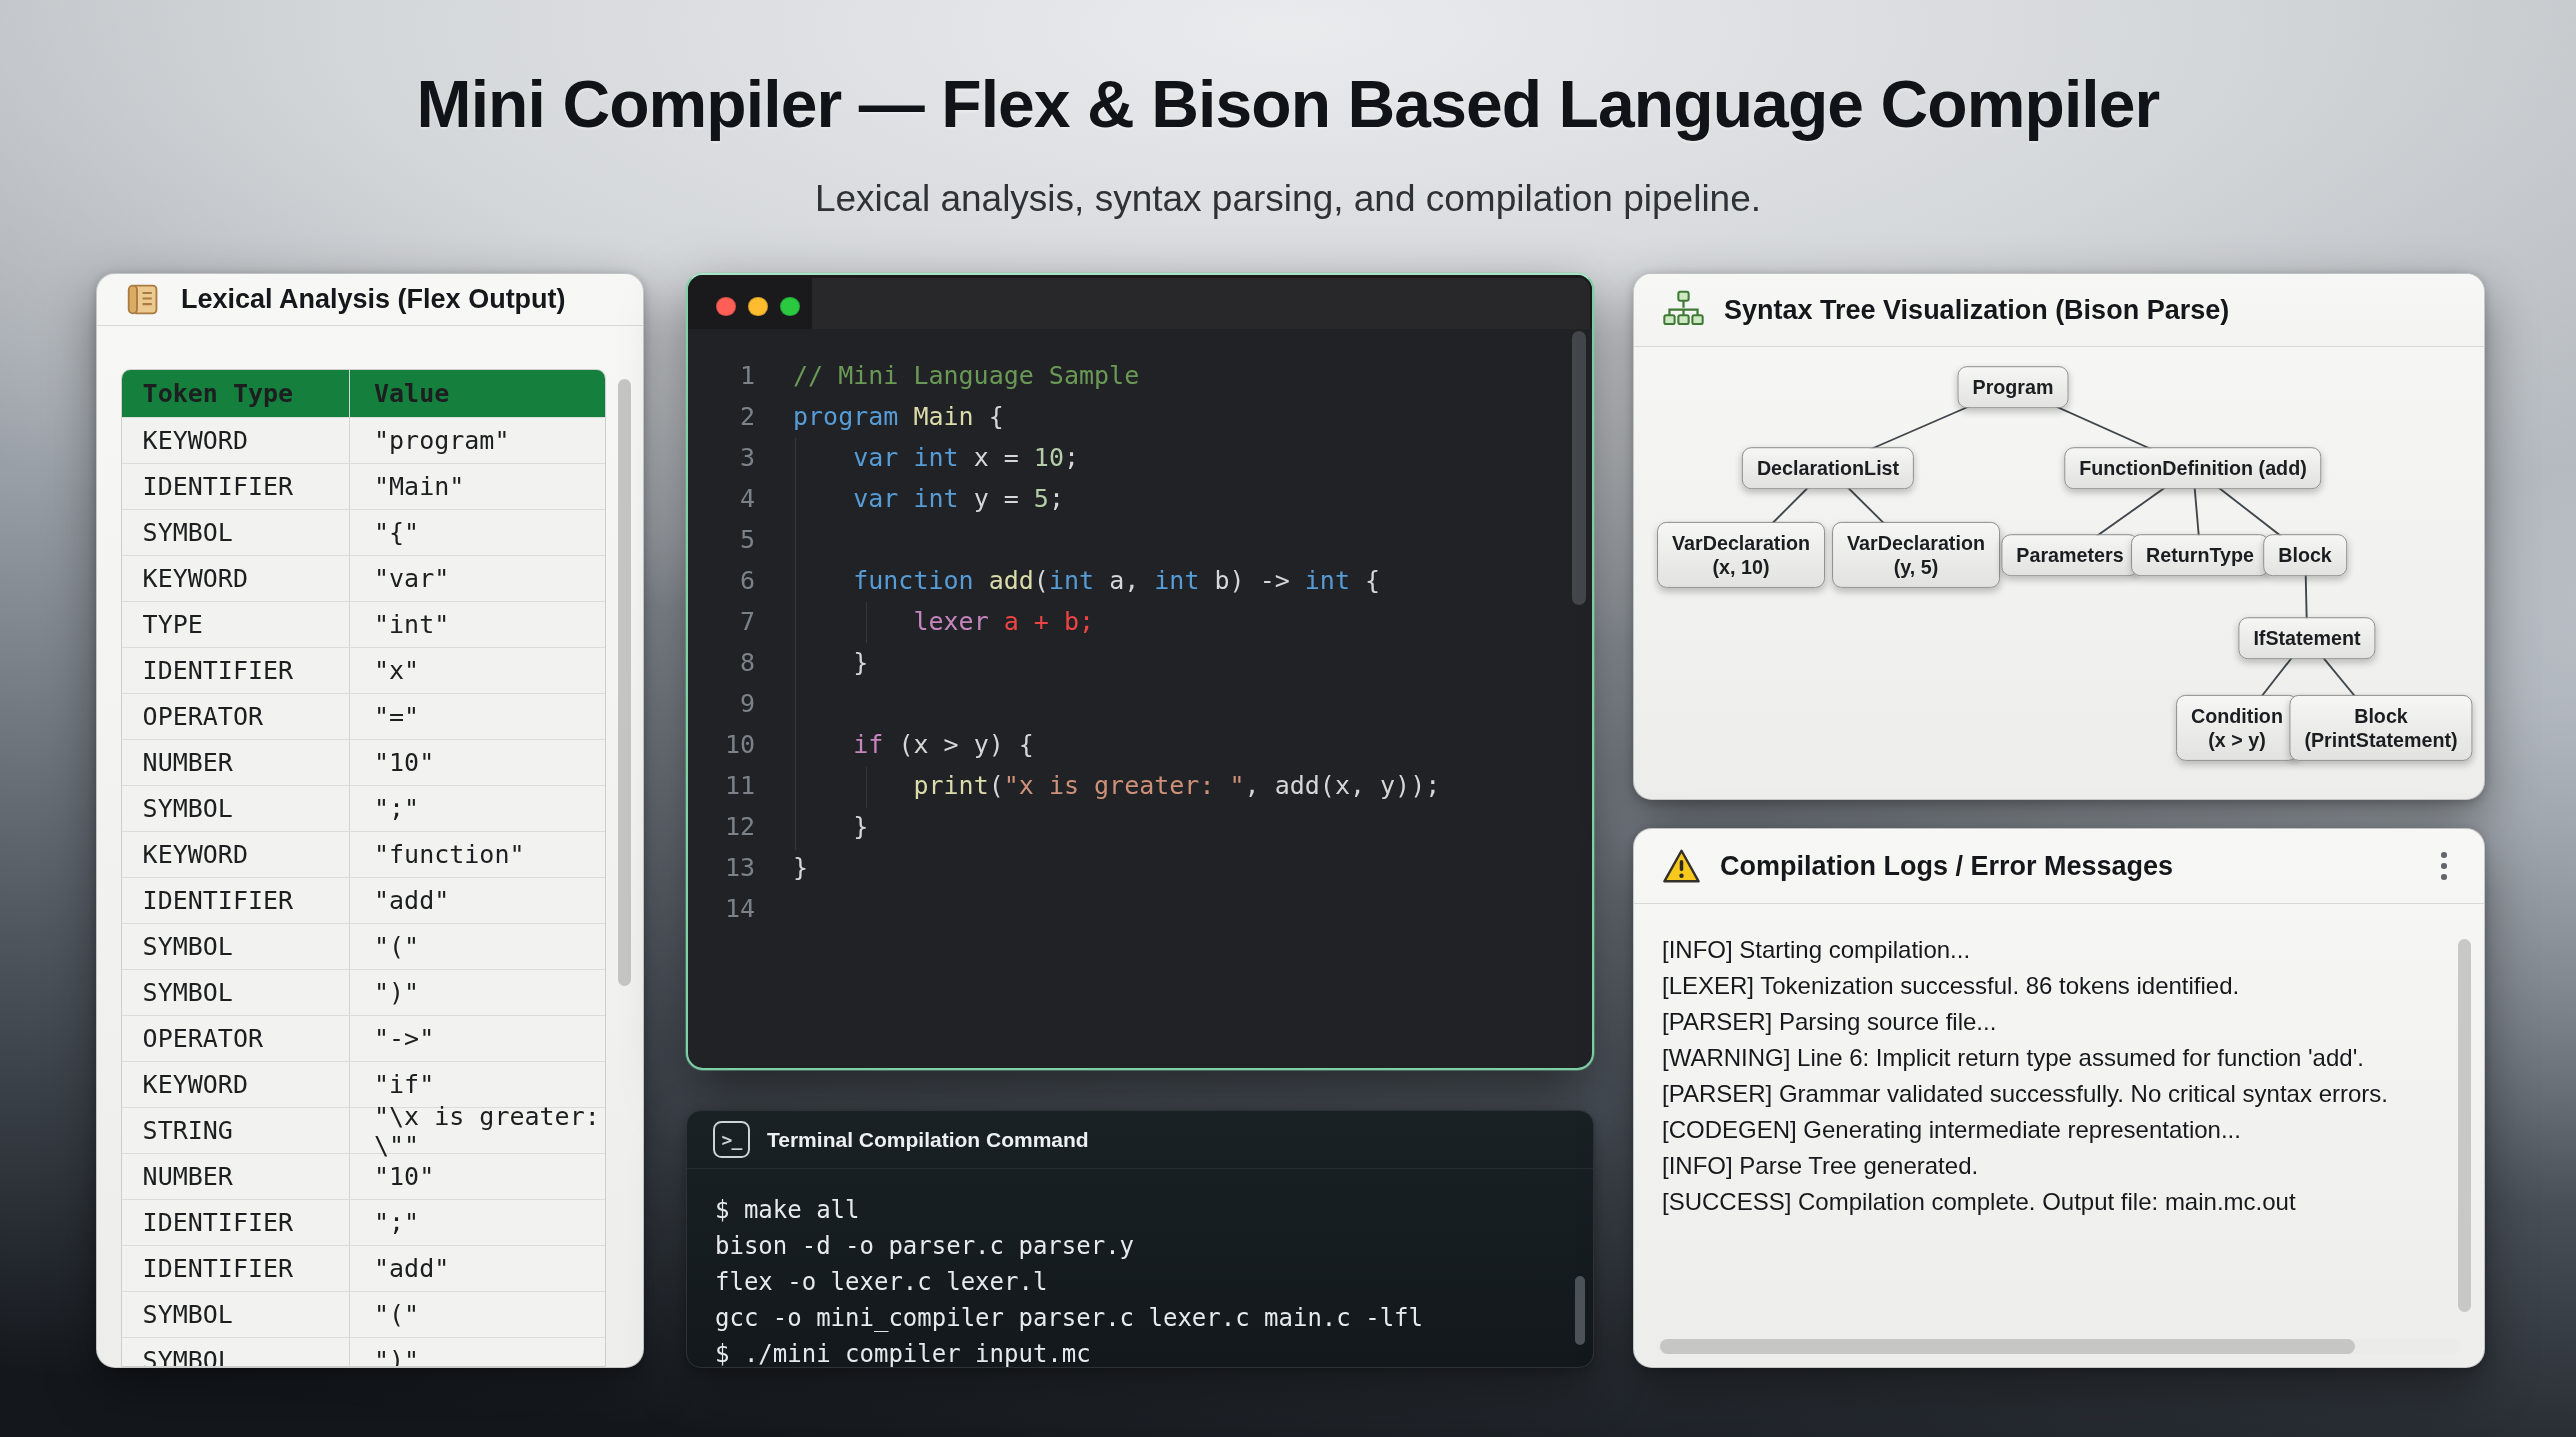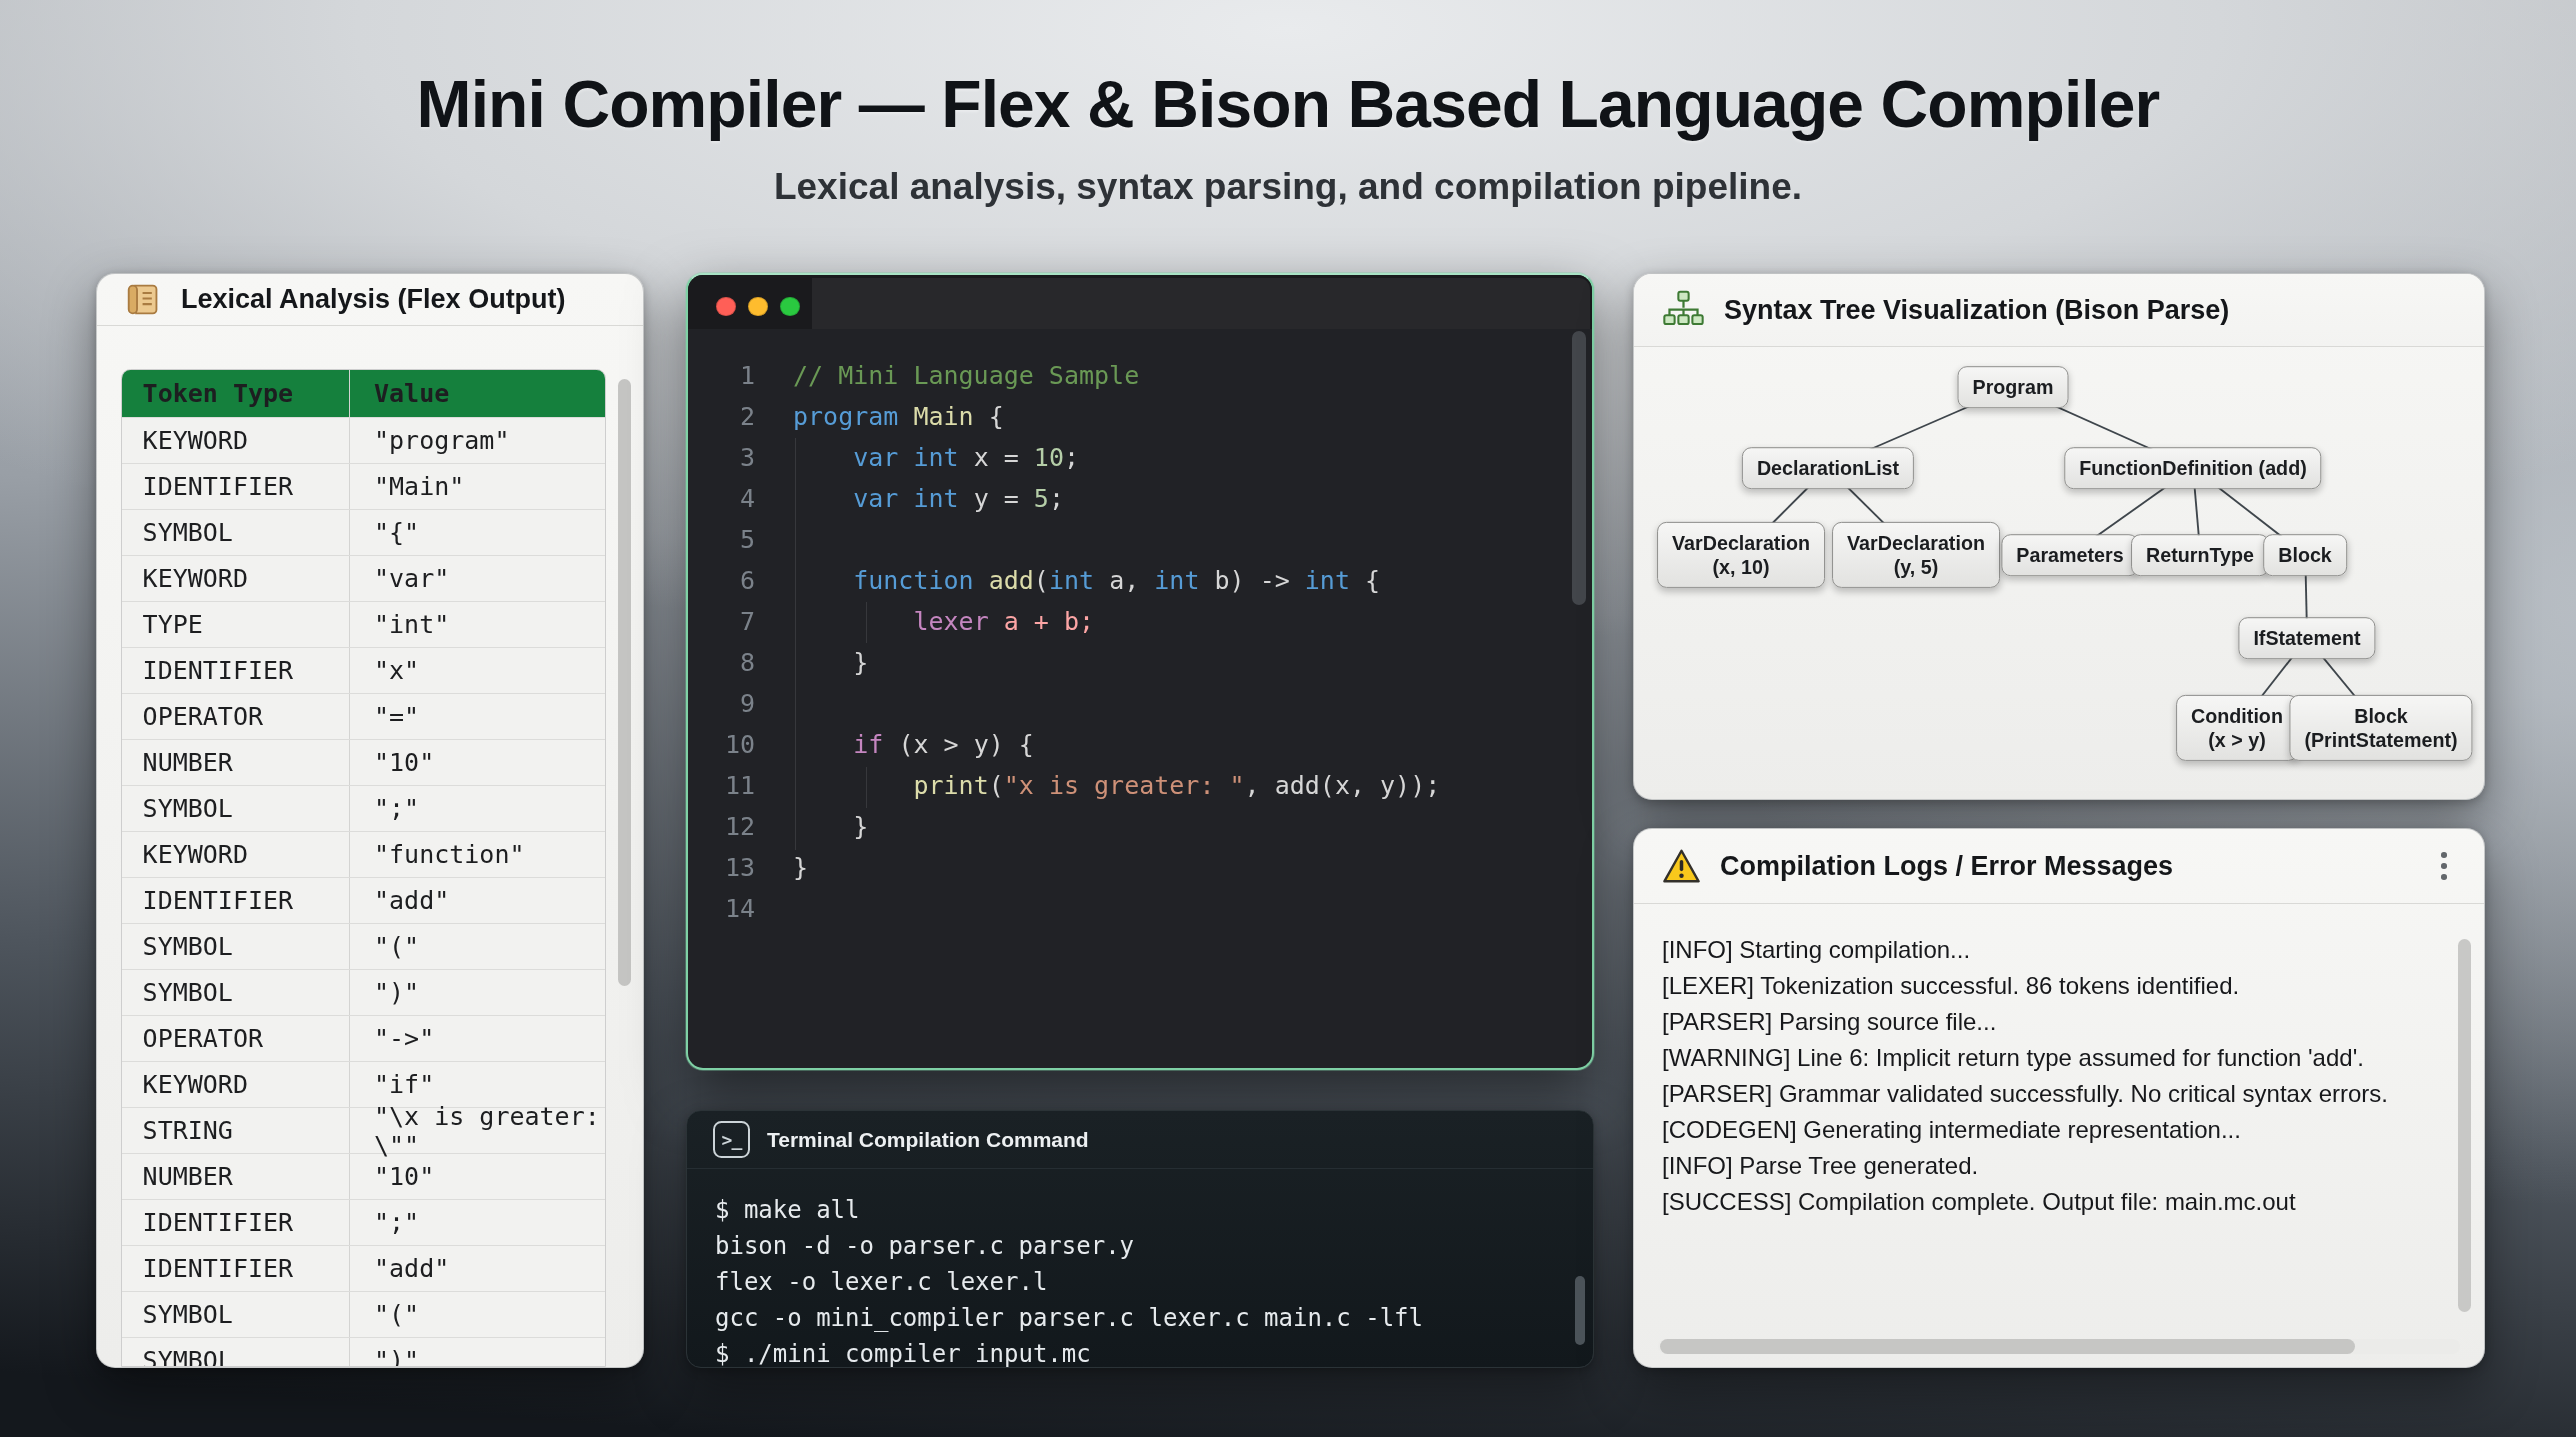--- a/index.html
+++ b/index.html
@@ -10,21 +10,21 @@
     background:
       radial-gradient(95% 58% at 50% 2%, #e9ebed 0%, #d4d7da 38%, rgba(200,204,208,0) 74%),
       radial-gradient(60% 70% at 102% 42%, rgba(196,202,208,.7) 0%, rgba(196,202,208,0) 60%),
       linear-gradient(185deg, #b7babe 0%, #999fa6 42%, #4e555d 70%, #14181d 96%);
   }
 
   
   .hero{ position:absolute; top:0; left:0; width:100%; text-align:center; }
   .hero h1{ margin-top:66px; font-size:66px; font-weight:700; letter-spacing:-0.9px; color:#101317;
             text-shadow:0 1.9px 2.8px rgba(255,255,255,.35); }
-  .hero p{ margin-top:24px; font-size:37px; font-weight:700; color:#2e3237; }
+  .hero p{ margin-top:36px; font-size:37px; font-weight:400; color:#2e3237; }
 
   
   .panel{
     position:absolute; border-radius:19px;
     background:linear-gradient(180deg,#f7f7f5 0%,#ededeb 100%);
     box-shadow:0 20.6px 51px rgba(0,0,0,.40), 0 2.8px 9.4px rgba(0,0,0,.22);
     border:0.9px solid rgba(110,115,120,.35);
     overflow:hidden;
   }
   .panel > header{
@@ -254,21 +254,21 @@
           <div class="cl">
             <span class="n">5</span>
             <span class="c"></span>
           </div>
           <div class="cl">
             <span class="n">6</span>
             <span class="c"><span style="color: rgb(214, 214, 214);">    </span><span style="color: rgb(86, 156, 214);">function</span><span style="color: rgb(214, 214, 214);"> </span><span style="color: rgb(220, 220, 170);">add</span><span style="color: rgb(214, 214, 214);">(</span><span style="color: rgb(86, 156, 214);">int</span><span style="color: rgb(214, 214, 214);"> a, </span><span style="color: rgb(86, 156, 214);">int</span><span style="color: rgb(214, 214, 214);"> b) -&gt; </span><span style="color: rgb(86, 156, 214);">int</span><span style="color: rgb(214, 214, 214);"> {</span></span>
           </div>
           <div class="cl">
             <span class="n">7</span>
-            <span class="c"><span style="color: rgb(214, 214, 214);">        </span><span style="color: rgb(197, 134, 192);">lexer</span><span style="color: #fca5a5;"> a + b;</span></span>
+            <span class="c"><span style="color: rgb(214, 214, 214);">        </span><span style="color: rgb(197, 134, 192);">lexer</span><span style="color: #ef4444;"> a + b;</span></span>
           </div>
           <div class="cl">
             <span class="n">8</span>
             <span class="c"><span style="color: rgb(214, 214, 214);">    }</span></span>
           </div>
           <div class="cl">
             <span class="n">9</span>
             <span class="c"></span>
           </div>
           <div class="cl">

